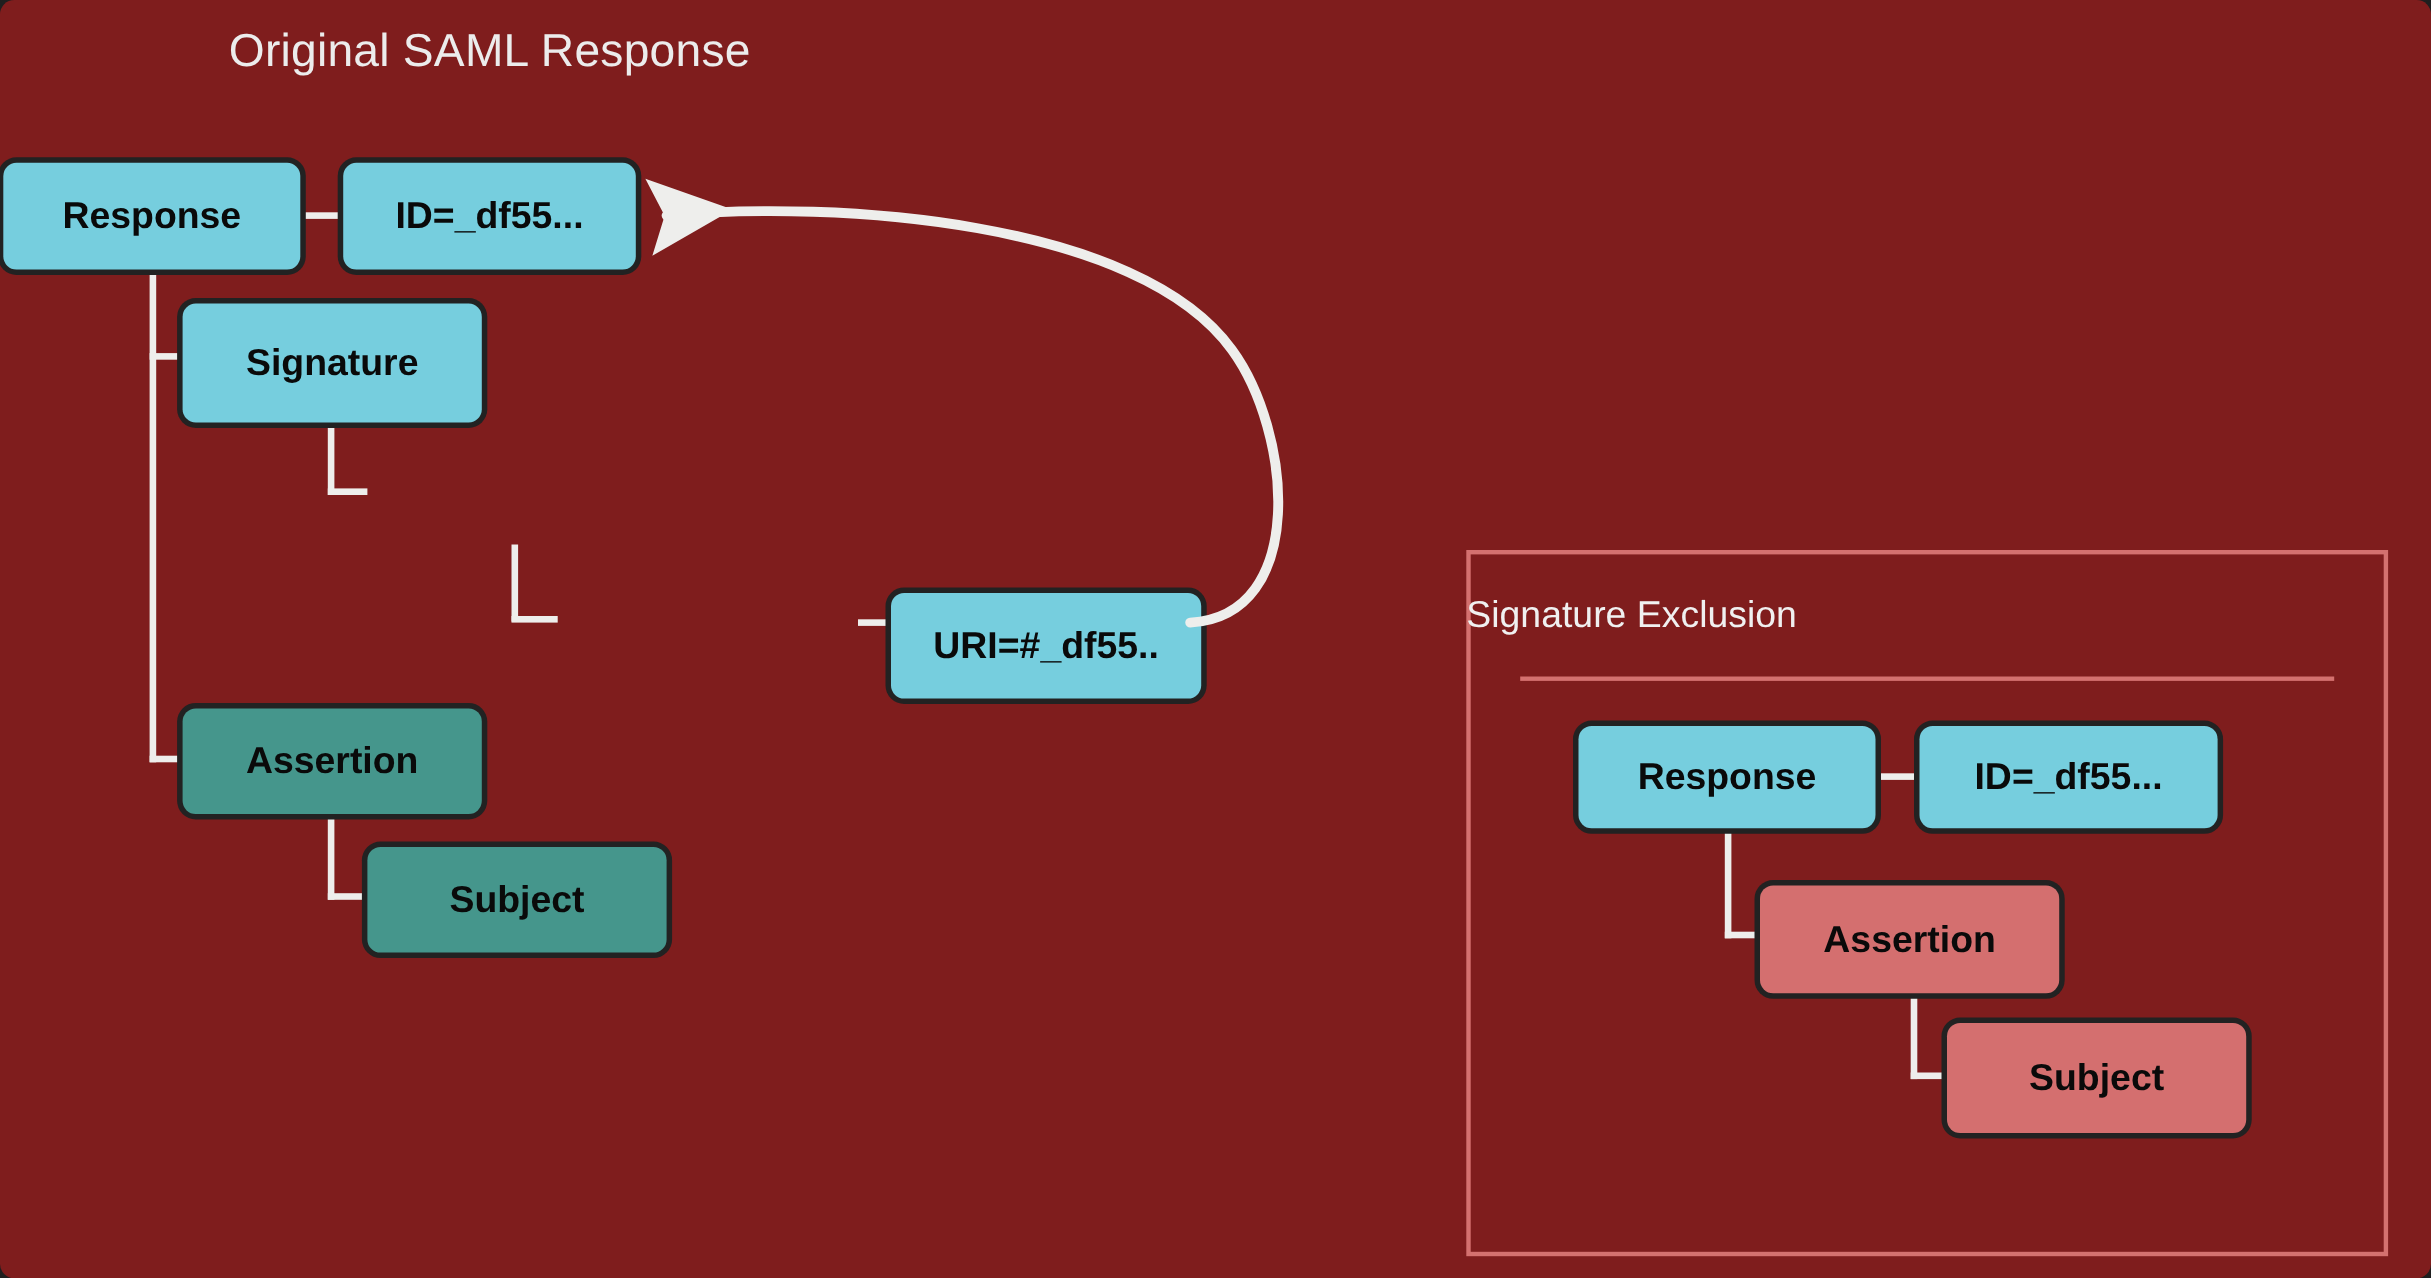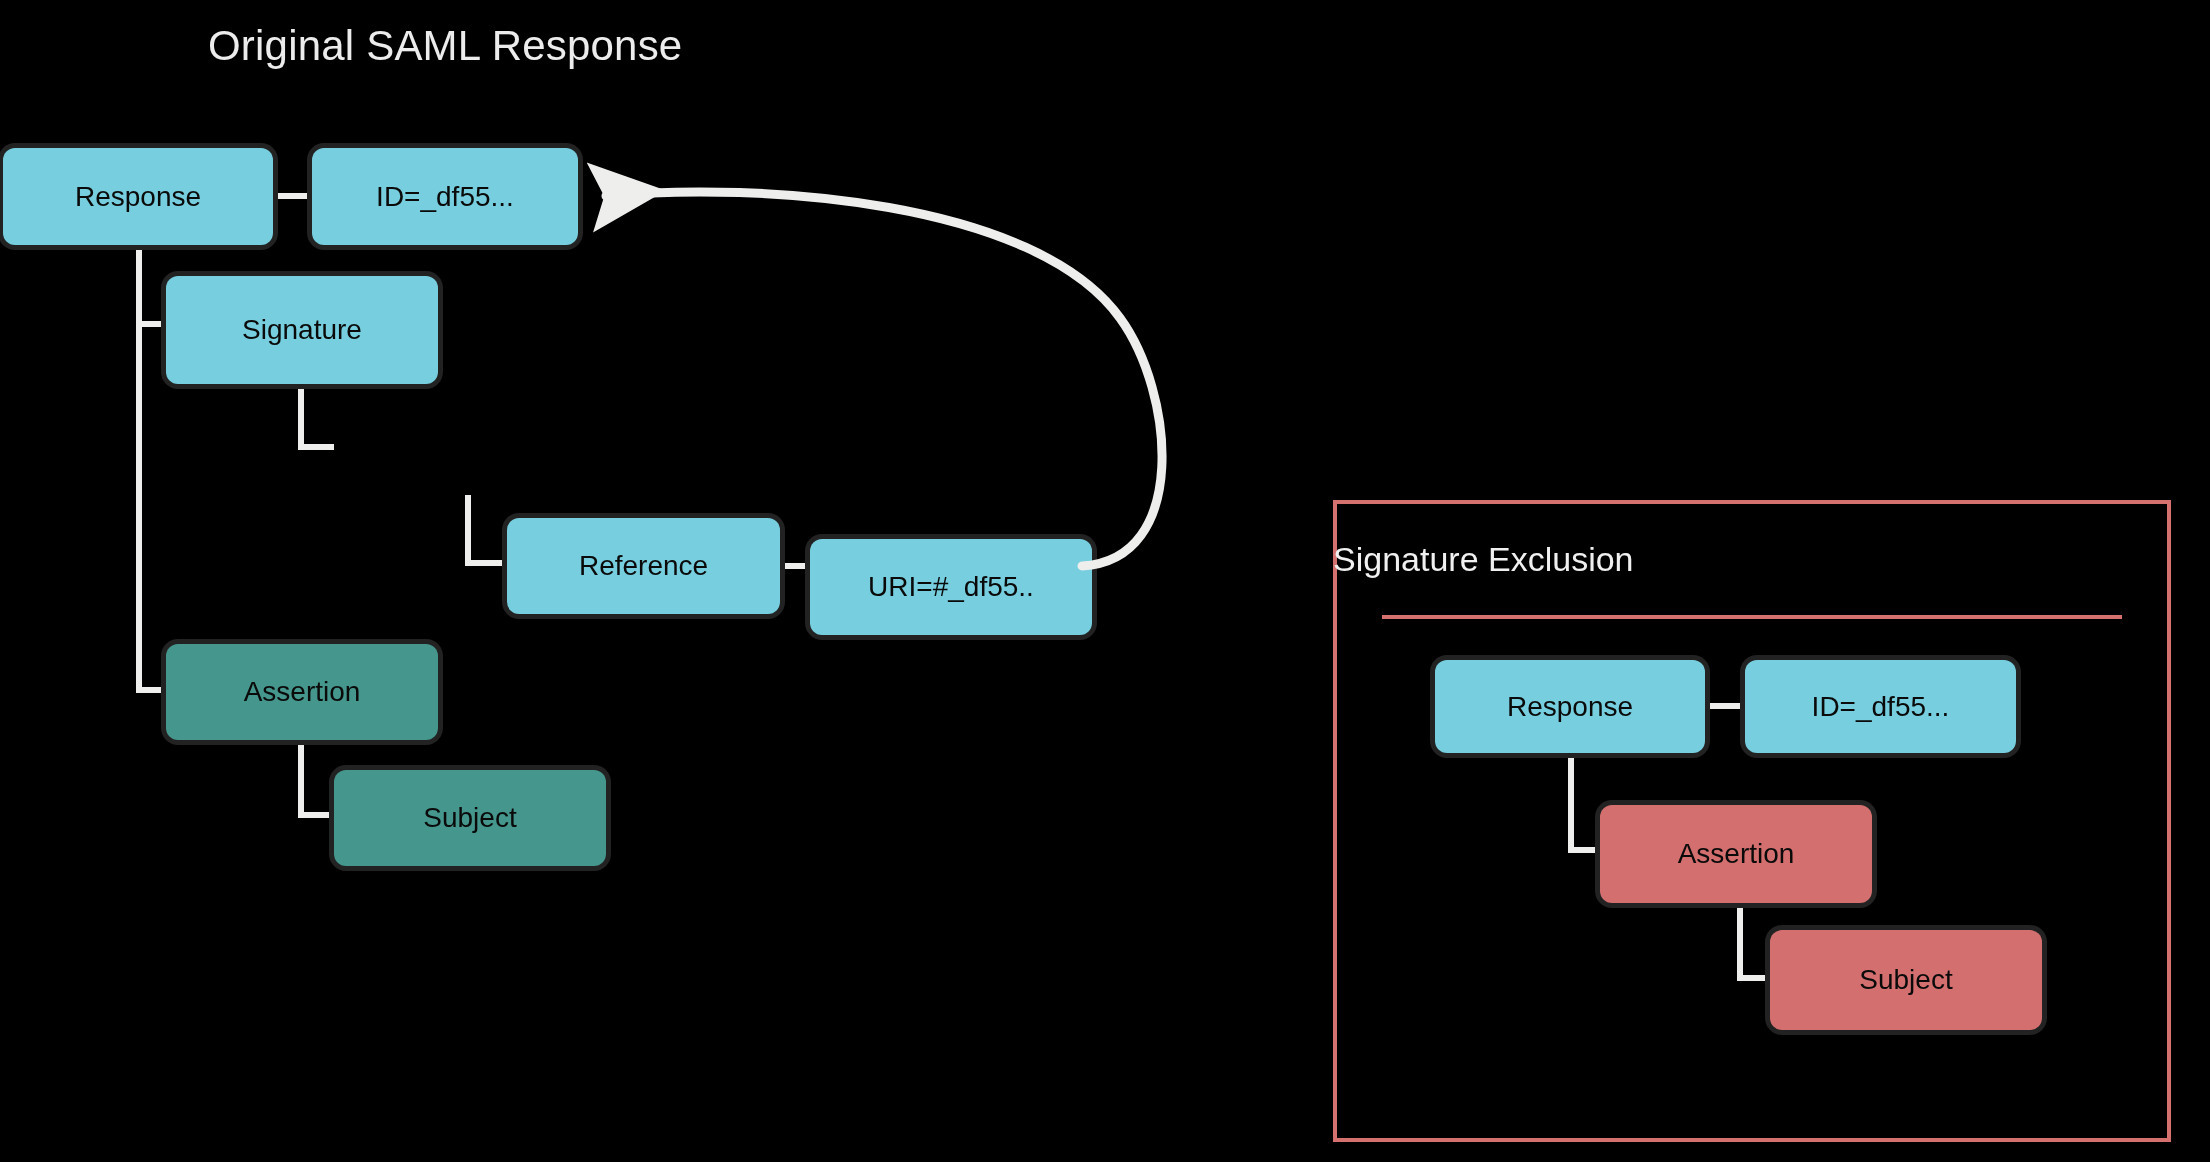--- a/index.html
+++ b/index.html
@@ -4,41 +4,42 @@
 <style>
   html, body {
     margin: 0;
     padding: 0;
     background: #1f1f1f;
   }
   #canvas {
     position: relative;
     width: 2210px;
     height: 1162px;
-    background: #000000;
+    background: #7f1d1d;
     overflow: hidden;
     font-family: "Liberation Sans", sans-serif;
+    border-radius: 13px;
   }
   .diagram-title {
     position: absolute;
     color: #ececec;
     font-size: 42px;
     font-weight: 400;
     white-space: nowrap;
     letter-spacing: 0.2px;
   }
   .node {
     position: absolute;
     border-radius: 12px;
     display: flex;
     align-items: center;
     justify-content: center;
     color: #0a0a0a;
-    font-size: 28px;
-    font-weight: 400;
+    font-size: 34px;
+    font-weight: 700;
     white-space: nowrap;
     box-shadow: 0 0 0 5px #222222;
     box-sizing: border-box;
   }
   .node.cyan   { background: #76CEDE; }
   .node.teal   { background: #45968C; }
   .node.red    { background: #D46F6F; }
 
   .edge {
     position: absolute;
@@ -98,21 +99,20 @@
   <div class="edge" style="left:298px; top:740px; width:6px; height:78px;"></div>
   <div class="edge" style="left:298px; top:812px; width:36px; height:6px;"></div>
 
   <div class="node cyan" style="left:3px;   top:148px; width:270px; height:97px;">Response</div>
 
   <div class="node cyan" style="left:312px; top:148px; width:266px; height:97px;">ID=_df55...</div>
 
   <div class="node cyan" style="left:166px; top:276px; width:272px; height:108px;">Signature</div>
 
 
-  <div class="node cyan" style="left:507px; top:518px; width:273px; height:96px;">Reference</div>
 
   <div class="node cyan" style="left:810px; top:518px; width:282px; height:96px;margin-top:21px;">URI=#_df55..</div>
 
   <div class="node teal" style="left:166px; top:644px; width:272px; height:96px;">Assertion</div>
 
   <div class="node teal" style="left:334px; top:770px; width:272px; height:96px;">Subject</div>
 
   <svg class="overlay" viewBox="0 0 2210 1162">
     <defs>
       <marker id="arrowhead" markerWidth="9" markerHeight="9" refX="7.2" refY="4.5" orient="auto" markerUnits="strokeWidth">

